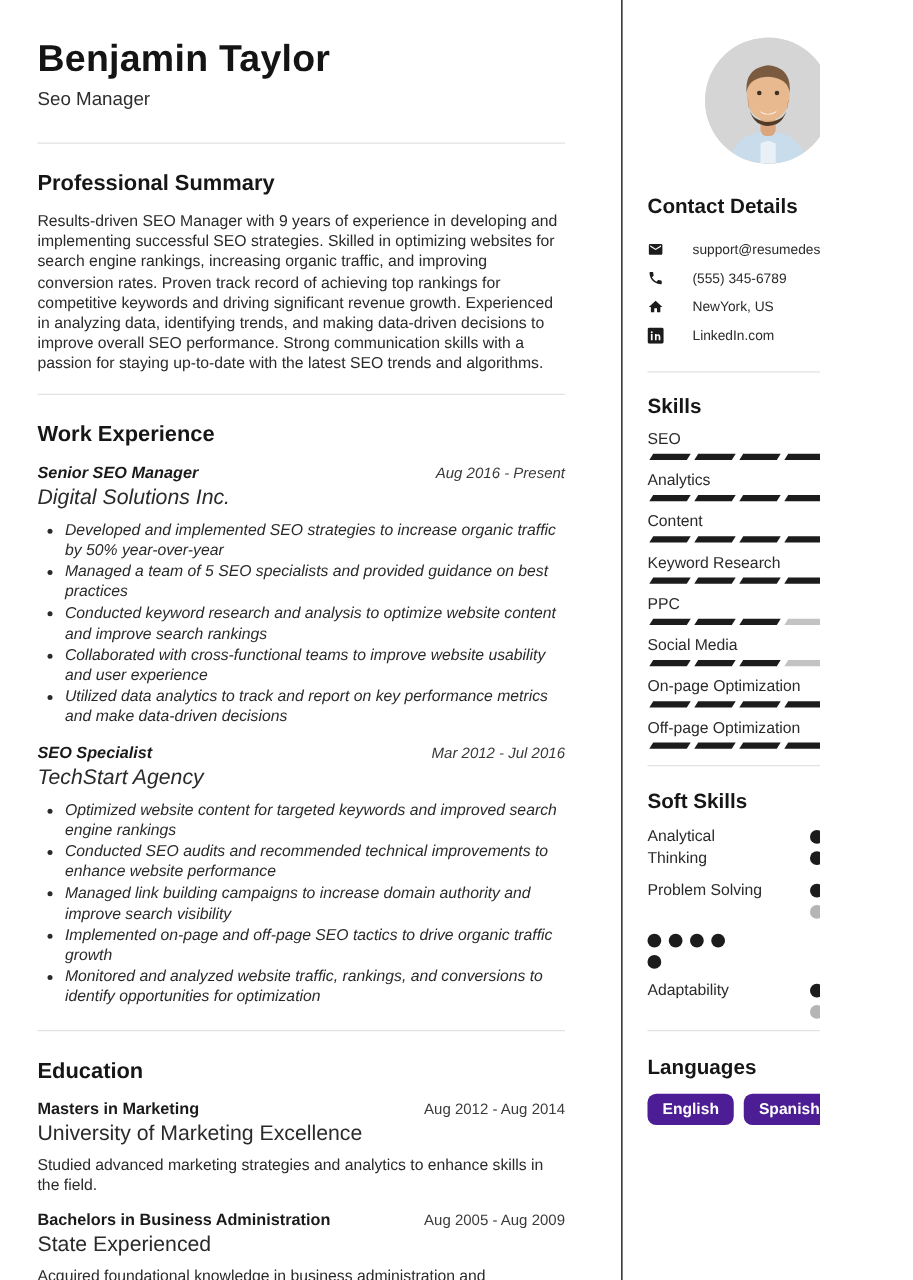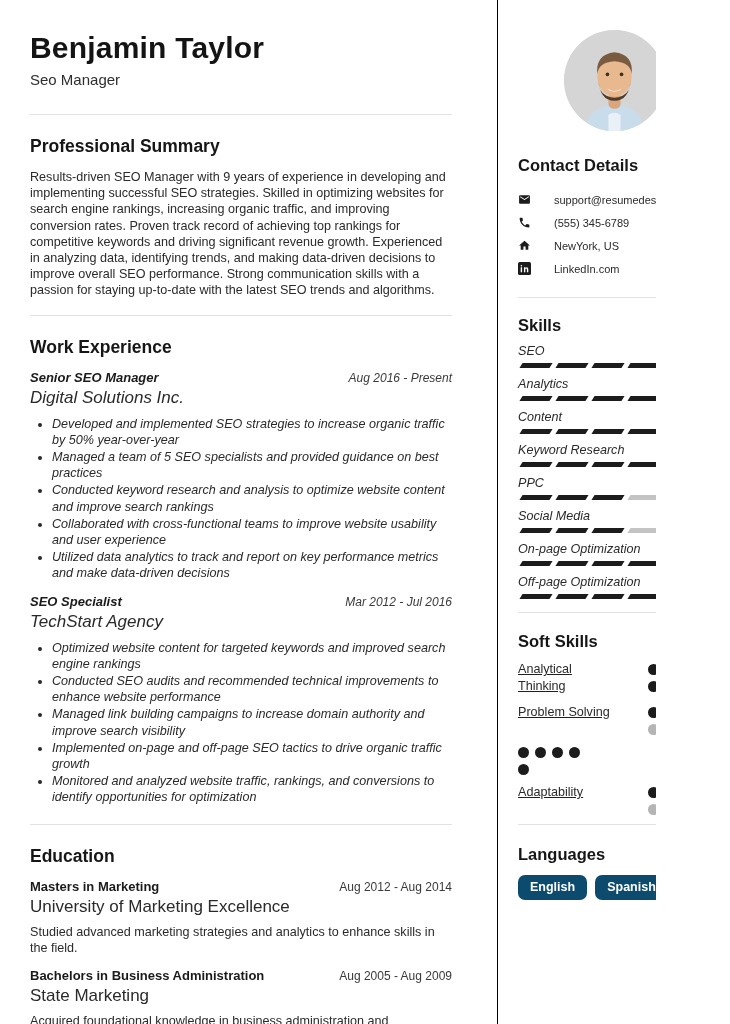--- a/index.html
+++ b/index.html
@@ -33,39 +33,39 @@
   .avatar-wrap { width:101px; height:101px; border-radius:50%; overflow:hidden; margin:30px auto 0; background:#d5d5d5; }
   .side-heading { font-size:16.5px; font-weight:700; color:#161616; }
   .contact-heading { margin-top:25px; }
   .contact-list { margin-top:13px; }
   .contact-item { display:flex; align-items:center; gap:23px; height:23px; font-size:11px; color:#2a2a2a; }
   .contact-item svg { width:13px; height:13px; flex:0 0 13px; color:#1c1c1c; }
   .side-hr { margin-top:17px; width:195px; }
 
   .skills-heading { margin-top:18px; }
   .skills-list { margin-top:9px; }
-  .skill-item { margin-bottom:9px;font-style:italic; }
+  .skill-item { margin-bottom:9px; }
   .skill-name { font-size:12.6px; color:#2a2a2a; margin-bottom:5px; }
   .skill-bar { display:flex; gap:6px; padding-left:3px; }
   .skill-seg { width:30px; height:5px; transform:skewX(-32deg); }
   .skill-seg.filled { background:#1c1c1c; }
   .skill-seg.empty { background:#c3c3c3; }
 
   .soft-heading { margin-top:19px; }
-  .soft-list { margin-top:10px;text-decoration:underline; }
+  .soft-list { margin-top:10px; }
   .soft-item { display:flex; justify-content:space-between; margin-bottom:9px; }
   .soft-name { font-size:12.6px; line-height:17px; color:#2a2a2a; max-width:102px; }
   .soft-dots { display:flex; flex-wrap:wrap; gap:6px; width:64px; align-content:flex-start; padding-top:3px; }
   .dot { width:11px; height:11px; border-radius:50%; }
   .dot.filled { background:#1c1c1c; }
   .dot.empty { background:#b5b5b5; }
 
   .lang-heading { margin-top:20px; }
   .lang-badges { display:flex; gap:8px; margin-top:11px; }
-  .lang-badge { background:#0c4a6e; color:#fff; font-size:12.5px; font-weight:700; padding:5px 12px 6px; border-radius:7px; }
+  .lang-badge { background:#4c1d95; color:#fff; font-size:12.5px; font-weight:700; padding:5px 12px 6px; border-radius:7px; }
 </style>
 </head>
 <body>
 
 <div class="page">
 
   <div class="main-col">
     <div class="person-name">Benjamin Taylor</div>
     <div class="person-title">Seo Manager</div>
     <hr class="hr main-hr">
@@ -115,21 +115,21 @@
             <div class="job-dates">Aug 2012 - Aug 2014</div>
           </div>
           <div class="job-company">University of Marketing Excellence</div>
           <div class="edu-desc">Studied advanced marketing strategies and analytics to enhance skills in the field.</div>
         </div>
         <div class="edu">
           <div class="job-head">
             <div class="job-title">Bachelors in Business Administration</div>
             <div class="job-dates">Aug 2005 - Aug 2009</div>
           </div>
-          <div class="job-company">State Marketing</div>
+          <div class="job-company">State Experienced</div>
           <div class="edu-desc">Acquired foundational knowledge in business administration and management principles.</div>
         </div>
       </div>
   </div>
 
   <div class="sidebar">
     <div class="avatar-wrap">
       <svg viewBox="0 0 100 100" width="101" height="101">
         <circle cx="50" cy="50" r="50" fill="#d5d5d5"></circle>
         <path d="M20 100 Q22 76 50 74 Q78 76 80 100 Z" fill="#c9dcec"></path>

